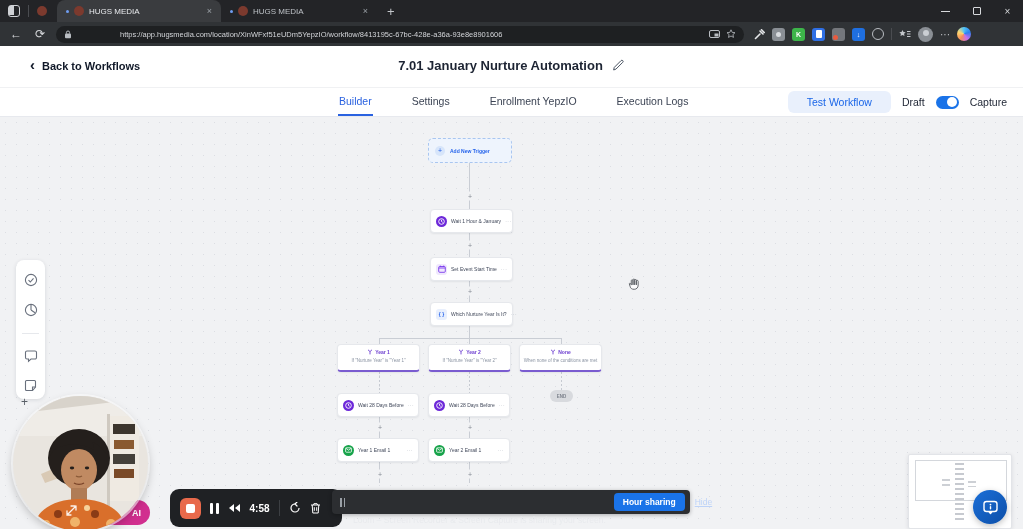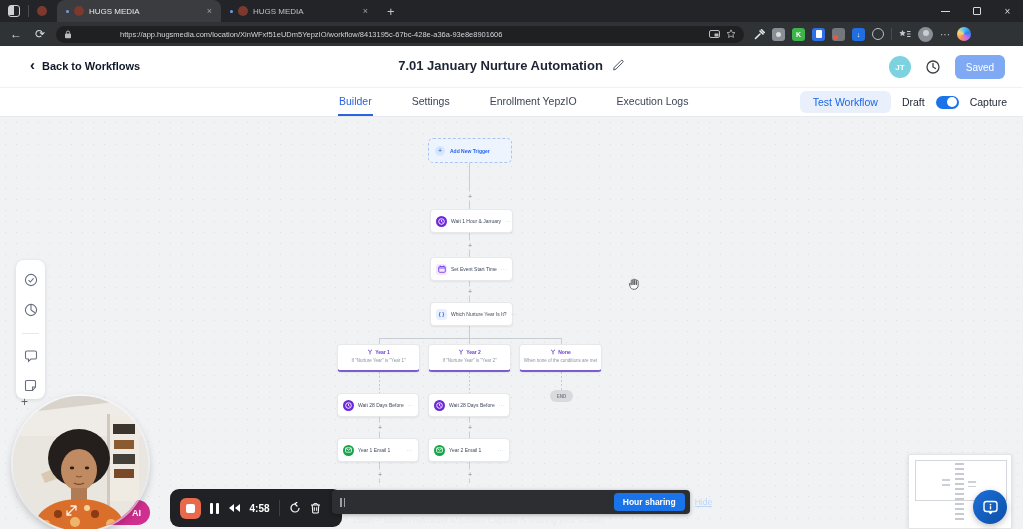--- a/index.html
+++ b/index.html
@@ -45,21 +45,21 @@
   .hdr-right { position:absolute; right:18px; top:9px; display:flex; align-items:center; gap:14px; }
   .avatar-jt { width:22px; height:22px; border-radius:50%; background:#7cd2de; color:#fff; font-size:8px; font-weight:bold; display:flex; align-items:center; justify-content:center; }
   .saved-btn { width:50px; height:24px; background:#7fa9f2; color:#fff; font-size:10px; border:none; border-radius:6px; }
 
   
   .wftabbar { position:absolute; left:0; top:88px; width:1023px; height:29px; background:#fff; border-bottom:1px solid #e7e9ee; box-shadow:0 1px 2px rgba(16,24,40,.04); }
   .wftabs { position:absolute; left:338px; top:0; height:28px; display:flex; gap:38px; }
   .wftab { font-size:10.5px; color:#3c4454; display:flex; align-items:center; border-bottom:2px solid transparent; padding:0 1px; }
   .wftab.active { color:#2a62e0; border-bottom-color:#2a62e0; }
   .wftab-right { position:absolute; right:16px; top:3px; display:flex; align-items:center; gap:11px; }
-  .test-wf { background:#e9f0fc; color:#1a66e8; font-size:10.5px; border:none; border-radius:6px; padding:5px 13px; }
+  .test-wf { background:#e9f0fc; color:#1a66e8; font-size:10.5px; border:none; border-radius:6px; padding:5px 19px; }
   .draft-label,.publish-label { font-size:10.5px; color:#1d2433; }
   .toggle { width:23px; height:13px; border-radius:7px; background:#1a73e8; position:relative; }
   .toggle .knob { position:absolute; right:1.5px; top:1.5px; width:10px; height:10px; border-radius:50%; background:#fff; }
 
   
   .canvas { position:absolute; left:0; top:117px; width:1023px; height:412px;
     background-color:#f1f2f4;
     background-image:radial-gradient(circle,#dcdee3 0.7px, transparent 0.9px);
     background-size:11px 11px; }
   .vline { position:absolute; width:1px; background:#c9cdd4; }
@@ -216,28 +216,20 @@
   <div class="appheader">
     <div class="backlink">
       <span class="chev">‹</span>
       <span>Back to Workflows</span>
     </div>
     <div class="wf-title-wrap">
       <span class="wf-title">7.01 January Nurture Automation</span>
       <svg width="13" height="13" viewBox="0 0 13 13">
           <path d="M2 11l.6-2.6L9.4 1.6a1.2 1.2 0 011.7 1.7L4.3 10.1 2 11z" fill="none" stroke="#4b5563" stroke-width="1"></path>
         </svg>
-    </div>
-    <div class="hdr-right">
-      <span class="avatar-jt">JT</span>
-      <svg width="16" height="16" viewBox="0 0 16 16">
-          <circle cx="8" cy="8" r="6" fill="none" stroke="#3c4043" stroke-width="1.3"></circle>
-          <path d="M8 4.5V8l2.5 1.5" fill="none" stroke="#3c4043" stroke-width="1.3" stroke-linecap="round"></path>
-        </svg>
-      <button class="saved-btn">Saved</button>
     </div>
   </div>
 
   <div class="wftabbar">
     <div class="wftabs">
       <span class="wftab active">Builder</span>
       <span class="wftab">Settings</span>
       <span class="wftab">Enrollment YepzIO</span>
       <span class="wftab">Execution Logs</span>
     </div>

